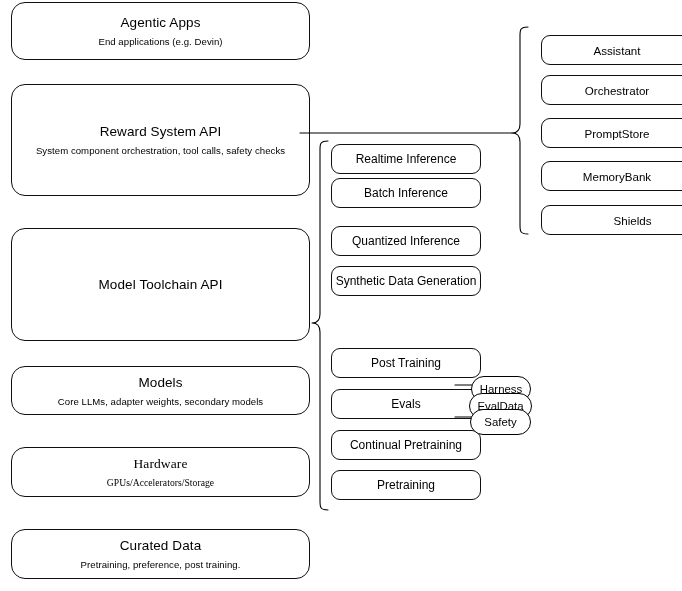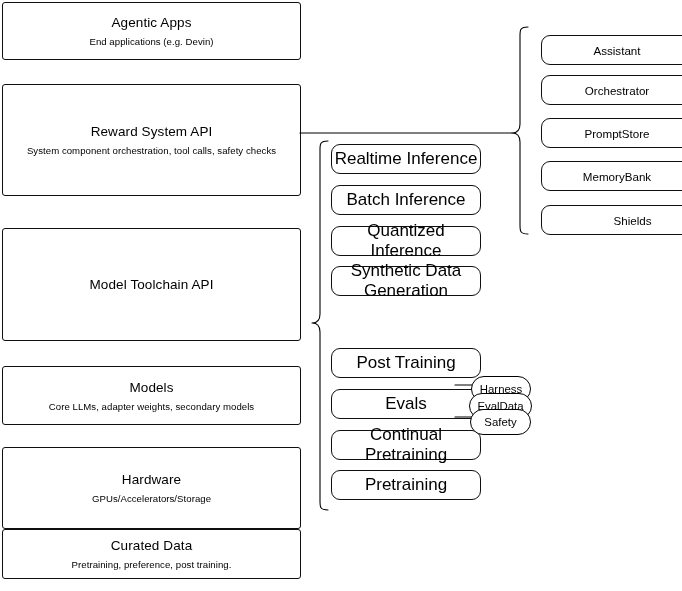--- a/index.html
+++ b/index.html
@@ -30,43 +30,43 @@
     display: flex;
     flex-direction: column;
     align-items: center;
     justify-content: center;
     text-align: center;
     color: #000000;
   }
 
   
   .layer {
-    left: 2px;
+    left: 11px;
     width: 299px;
-    border-radius: 3px;
+    border-radius: 14px;
   }
   .layer .title {
     font-size: 13.5px;
     line-height: 17px;
     letter-spacing: .1px;
   }
   .layer .subtitle {
     font-size: 9.6px;
     line-height: 13px;
     margin-top: 4px;
     letter-spacing: .05px;
   }
 
   
   .mid {
     left: 331px;
     width: 150px;
     height: 30px;
     border-radius: 9px;
-    font-size: 17px;
+    font-size: 12px;
   }
 
   
   .right {
     left: 541px;
     width: 152px;
     height: 30px;
     border-radius: 9px;
     font-size: 11.6px;
   }
@@ -153,39 +153,39 @@
 
   <div class="box layer" style="top:84px; height:112px;">
     <div class="title">Reward System API</div>
     <div class="subtitle">System component orchestration, tool calls, safety checks</div>
   </div>
 
   <div class="box layer" style="top:228px; height:113px;">
     <div class="title">Model Toolchain API</div>
   </div>
 
-  <div class="box layer" style="top:366px; height:59px;">
+  <div class="box layer" style="top:366px; height:49px;">
     <div class="title">Models</div>
     <div class="subtitle">Core LLMs, adapter weights, secondary models</div>
   </div>
 
-  <div class="box layer" style="top:447px; height:82px;">
+  <div class="box layer" style="top:447px; height:50px;font-family:Liberation Serif, serif;">
     <div class="title">Hardware</div>
     <div class="subtitle">GPUs/Accelerators/Storage</div>
   </div>
 
   <div class="box layer" style="top:529px; height:50px;align-items:center;">
     <div class="title">Curated Data</div>
     <div class="subtitle">Pretraining, preference, post training.</div>
   </div>
 
   <div class="box mid" style="top:144px;">
     <span>Realtime Inference</span>
   </div>
-  <div class="box mid" style="top:185px;">
+  <div class="box mid" style="top:178px;">
     <span>Batch Inference</span>
   </div>
   <div class="box mid" style="top:226px;">
     <span>Quantized Inference</span>
   </div>
   <div class="box mid" style="top:266px;">
     <span>Synthetic Data Generation</span>
   </div>
   <div class="box mid" style="top:348px;">
     <span>Post Training</span>

